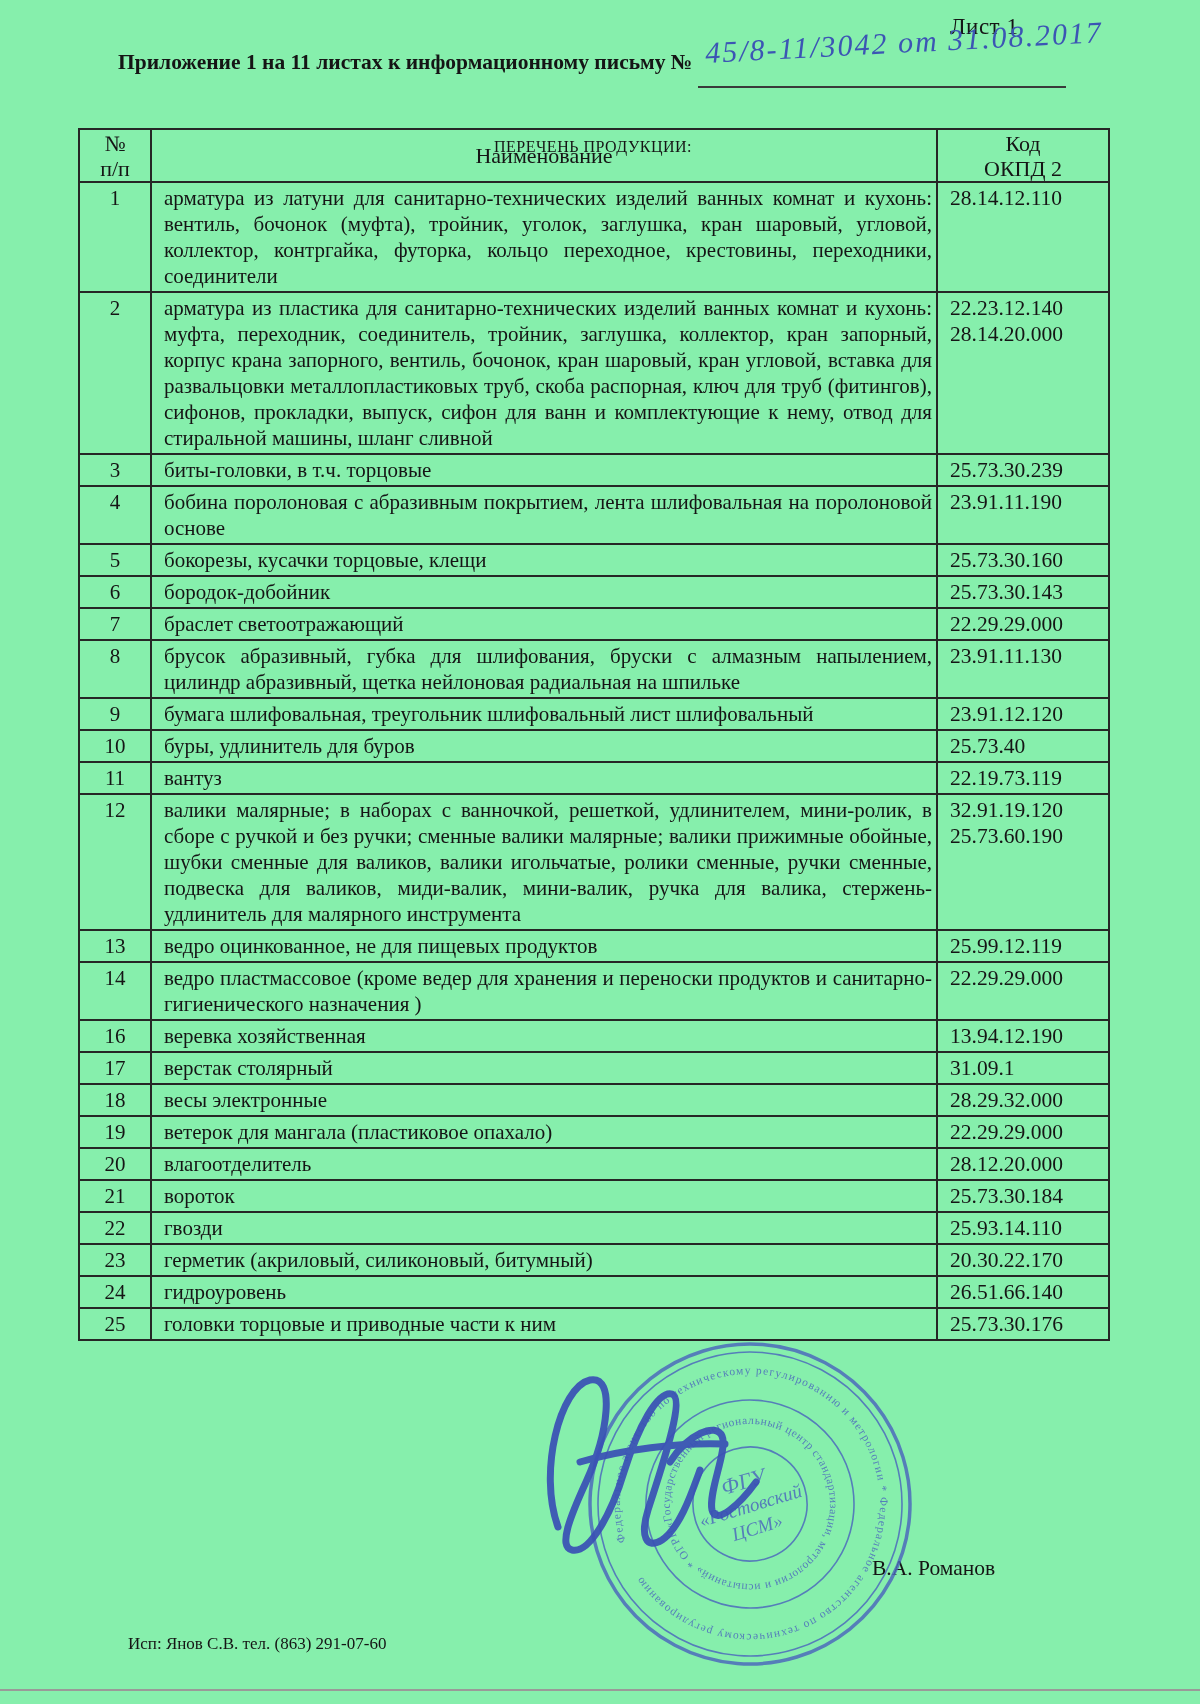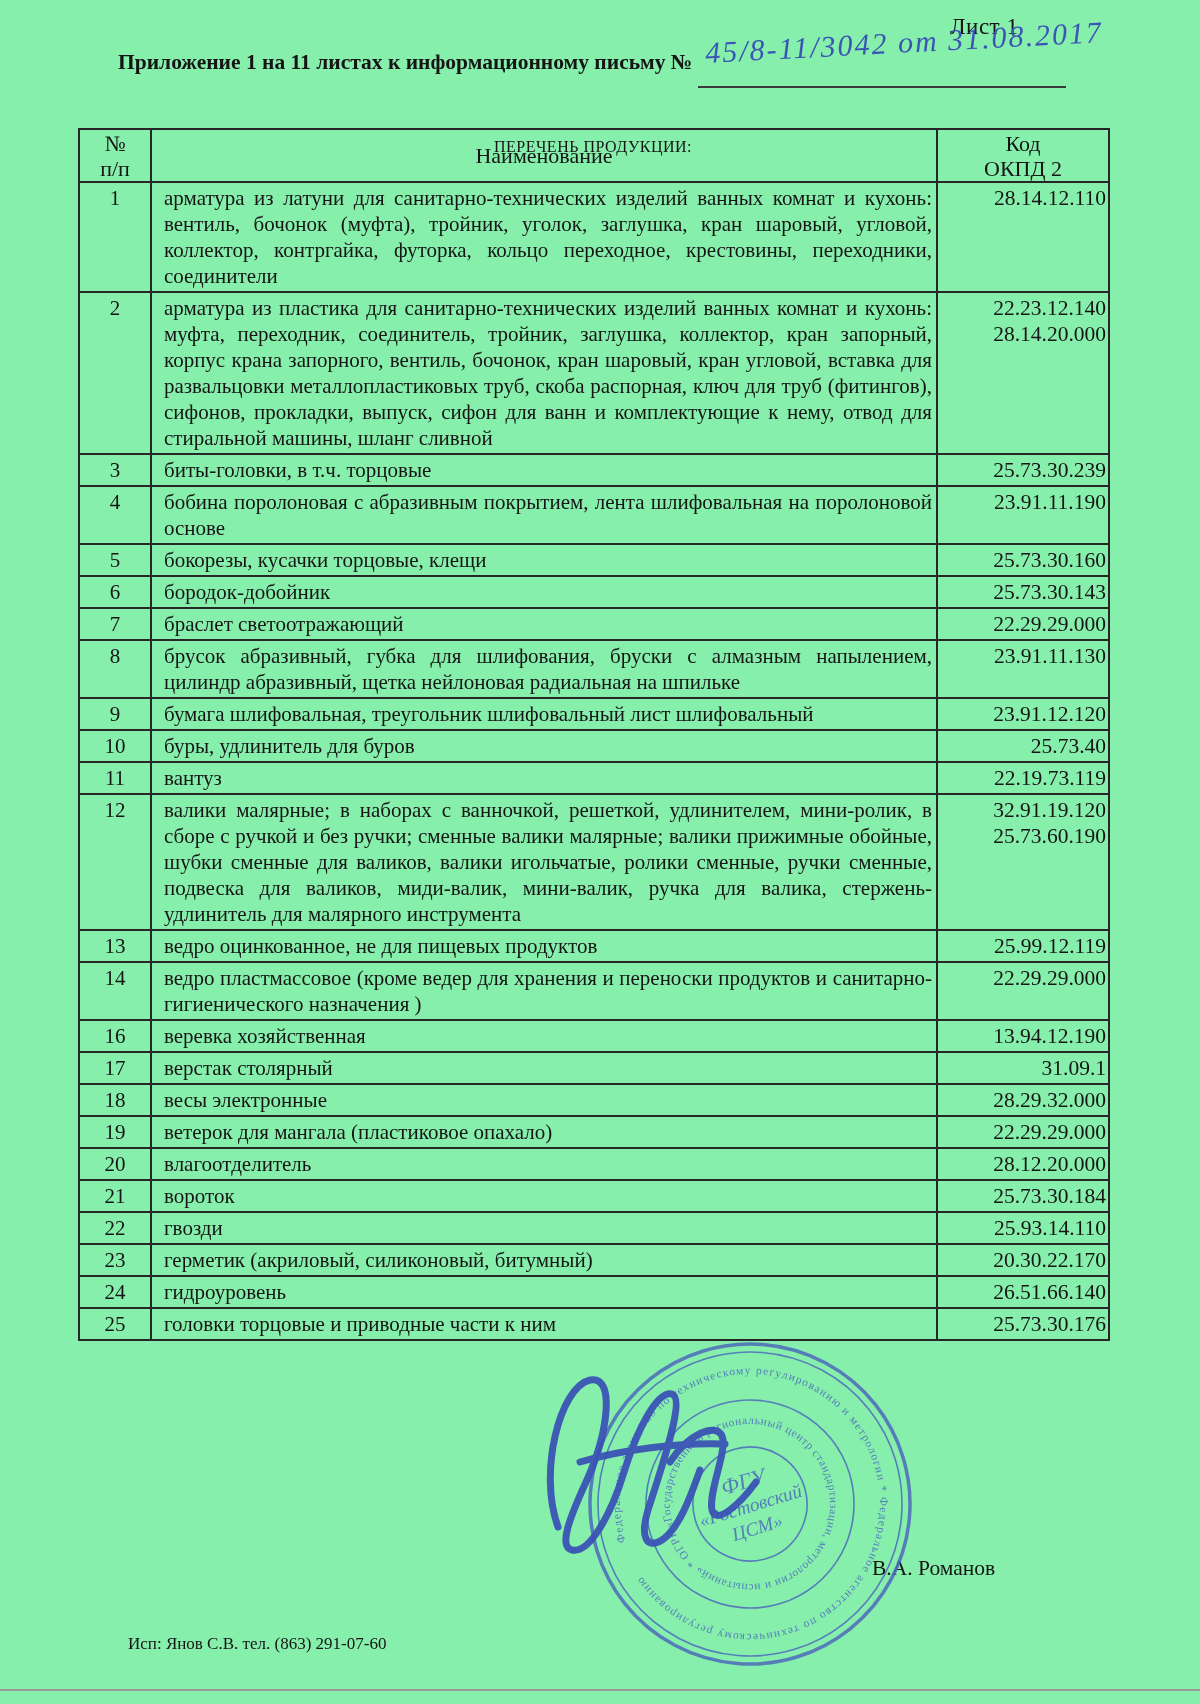--- a/index.html
+++ b/index.html
@@ -51,22 +51,22 @@
   td.c-num{
     text-align:center;vertical-align:top;
     font-size:21px;line-height:26px;padding:2px 0;
   }
   td.c-name{
     text-align:justify;vertical-align:top;
     font-size:21px;line-height:26px;
     padding:2px 4px 2px 12px;
   }
   td.c-code{
-    text-align:right;vertical-align:top;
-    font-size:21.5px;line-height:26px;padding:2px 2px;
+    text-align:left;vertical-align:top;
+    font-size:21.5px;line-height:26px;padding:2px 12px;
   }
   .footer-title{
     position:absolute;left:120px;top:1526px;
     font-size:21.5px;line-height:37px;
   }
   .signer-name{
     position:absolute;left:872px;top:1556px;
     font-size:21.5px;
   }
   .executor{

